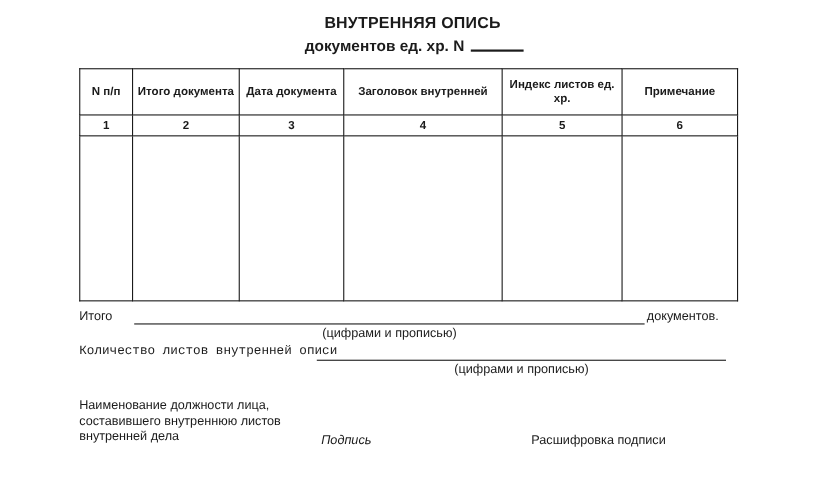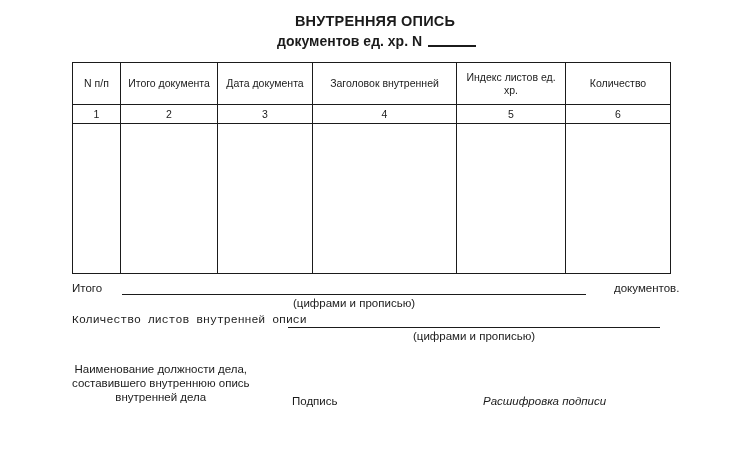--- a/index.html
+++ b/index.html
@@ -21,48 +21,48 @@
     display:flex;align-items:flex-end;text-align:center;
   }
   .subtitle-rule{
     display:inline-block;width:48px;height:0;margin-left:6px;margin-bottom:2px;
     border-bottom:2px solid #1b1b1b;
   }
 
   
   .tbl{
     position:absolute;left:72px;top:62px;width:598px;height:202px;
-    border-collapse:collapse;table-layout:fixed;
+    border-collapse:collapse;table-layout:fixed;font-weight:bold;
   }
   .tbl td{
     border:1.4px solid #1b1b1b;
     font-size:10.5px;text-align:center;vertical-align:middle;
     padding:1px 3px;line-height:1.15;color:#1b1b1b;
   }
   .tbl tr.head td{height:39px;}
   .tbl tr.nums td{height:16px;font-size:10.5px;}
   .tbl tr.body td{height:147px;}
 
   
   .ln{position:absolute;border-bottom:1.6px solid #1b1b1b;}
-  .txt{position:absolute;font-size:11.5px;white-space:nowrap;line-height:1.25;text-align:center;}
+  .txt{position:absolute;font-size:11.5px;white-space:nowrap;line-height:1.25;}
 
   #lbl-itogo{left:72px;top:281px;}
   #rule-itogo{left:122px;top:294px;width:464px;}
-  #lbl-dokumentov{left:588px;top:281px;margin-left:26px;}
+  #lbl-dokumentov{left:588px;top:281px;}
   #hint-1{left:293px;top:296px;font-size:11.5px;}
 
   #lbl-kolvo{left:72px;top:313px;font-family:Liberation Mono, monospace;}
   #rule-kolvo{left:288px;top:327px;width:372px;}
   #hint-2{left:413px;top:329px;font-size:11.5px;}
 
   
   #sig-role{left:72px;top:362px;line-height:14px;}
-  #sig-podpis{left:292px;top:394px;}
-  #sig-rasshifrovka{left:483px;top:394px;font-style:italic;}
+  #sig-podpis{left:292px;top:394px;font-style:italic;}
+  #sig-rasshifrovka{left:483px;top:394px;}
   #lbl-data{left:72px;top:424px;margin-top:38px;}
 </style>
 </head>
 <body>
 
 <div class="page">
 
   <div class="title">ВНУТРЕННЯЯ ОПИСЬ</div>
 
   <div class="subtitle-row">
@@ -79,21 +79,21 @@
       <col style="width:109px">
       <col style="width:105px">
     </colgroup>
     <tbody>
       <tr class="head">
         <td>N п/п</td>
         <td>Итого документа</td>
         <td>Дата документа</td>
         <td>Заголовок внутренней</td>
         <td>Индекс листов ед. хр.</td>
-        <td>Количество</td>
+        <td>Примечание</td>
       </tr>
       <tr class="nums">
         <td>1</td>
         <td>2</td>
         <td>3</td>
         <td>4</td>
         <td>5</td>
         <td>6</td>
       </tr>
       <tr class="body">
@@ -110,21 +110,21 @@
   <div class="txt" id="lbl-itogo">Итого</div>
   <div class="ln" id="rule-itogo"></div>
   <div class="txt" id="lbl-dokumentov">документов.</div>
   <div class="txt" id="hint-1">(цифрами и прописью)</div>
 
   <div class="txt" id="lbl-kolvo">Количество листов внутренней описи</div>
   <div class="ln" id="rule-kolvo"></div>
   <div class="txt" id="hint-2">(цифрами и прописью)</div>
 
   <div class="txt" id="sig-role">
-    <span>Наименование должности дела,</span><br>
-    <span>составившего внутреннюю опись</span><br>
+    <span>Наименование должности лица,</span><br>
+    <span>составившего внутреннюю листов</span><br>
     <span>внутренней дела</span>
   </div>
   <div class="txt" id="sig-podpis">Подпись</div>
   <div class="txt" id="sig-rasshifrovka">Расшифровка подписи</div>
   <div class="txt" id="lbl-data">Дата</div>
 
 </div>
 
 </body></html>

